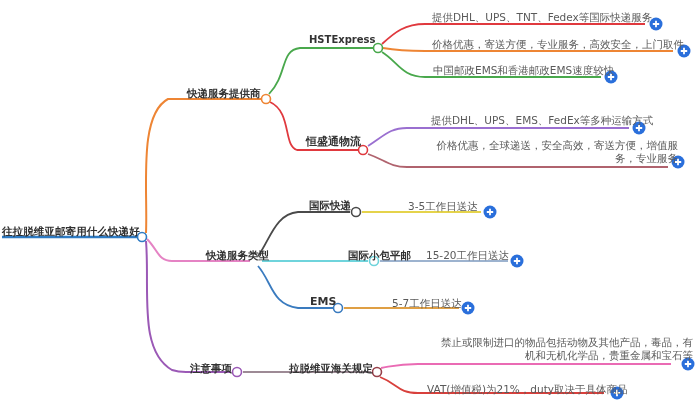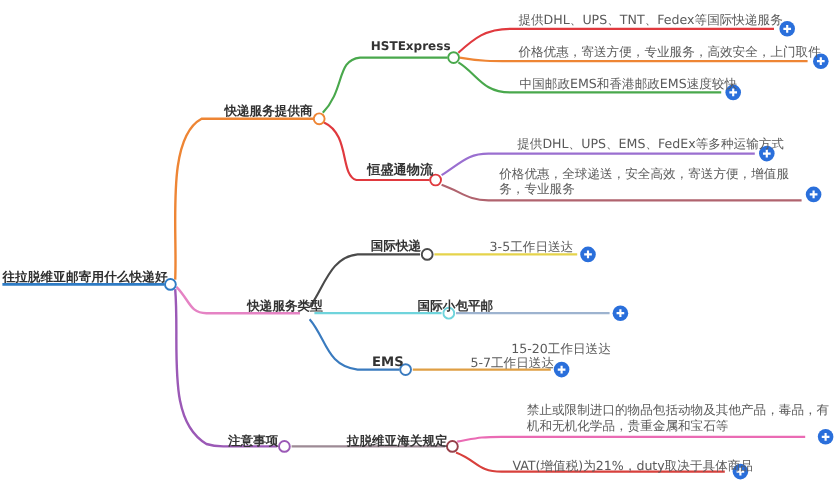--- a/index.html
+++ b/index.html
@@ -3,21 +3,21 @@
 <meta charset="utf-8">
 <style>
   html,body{margin:0;padding:0;background:#fff;}
   #stage{
     position:relative;width:700px;height:402px;background:#ffffff;overflow:hidden;
     font-family:"DejaVu Sans","Liberation Sans",sans-serif;
   }
   #edges{position:absolute;left:0;top:0;width:700px;height:402px;}
   .lbl{position:absolute;white-space:nowrap;color:#5a5a5a;font-size:10.5px;line-height:12px;}
   .node{color:#333333;font-weight:bold;}
-  .wrap{white-space:normal;line-height:13px;}
+  .wrap{white-space:normal;line-height:13px;text-align:right;}
   .root-lbl{font-size:10.5px;font-weight:bold;color:#2f2f2f;letter-spacing:0.1px;}
 </style>
 </head>
 <body>
 
 <div id="stage">
 
   <svg id="edges" viewBox="0 0 700 402" xmlns="http://www.w3.org/2000/svg">
 
     <path d="M2,237 L137,237" fill="none" stroke-width="2.4" stroke="#2e7bc4"></path>
@@ -104,21 +104,21 @@
   <div class="lbl" style="left:432px;top:11px;">提供DHL、UPS、TNT、Fedex等国际快递服务</div>
   <div class="lbl" style="left:433px;top:64px;">中国邮政EMS和香港邮政EMS速度较快</div>
   <div class="lbl node" style="left:306px;top:136px;font-size:11px;">恒盛通物流</div>
   <div class="lbl" style="left:416px;top:114px;margin-left:15px;">提供DHL、UPS、EMS、FedEx等多种运输方式</div>
   <div class="lbl wrap" style="left:416px;top:139px;width:262px;">价格优惠，全球递送，安全高效，寄送方便，增值服务，专业服务</div>
 
   <div class="lbl node" style="left:190px;top:249px;margin-left:16px;">快递服务类型</div>
   <div class="lbl node" style="left:309px;top:199px;">国际快递</div>
   <div class="lbl" style="left:408px;top:200px;">3-5工作日送达</div>
   <div class="lbl node" style="left:308px;top:249px;padding-left:40px;">国际小包平邮</div>
-  <div class="lbl" style="left:426px;top:249px;margin-top:36px;">15-20工作日送达</div>
+  <div class="lbl" style="left:426px;top:249px;">15-20工作日送达</div>
   <div class="lbl node" style="left:310px;top:296px;font-size:11px;">EMS</div>
   <div class="lbl" style="left:392px;top:297px;">5-7工作日送达</div>
 
   <div class="lbl node" style="left:190px;top:362px;">注意事项</div>
   <div class="lbl node" style="left:289px;top:362px;">拉脱维亚海关规定</div>
   <div class="lbl wrap" style="left:439px;top:336px;width:254px;">禁止或限制进口的物品包括动物及其他产品，毒品，有机和无机化学品，贵重金属和宝石等</div>
   <div class="lbl" style="left:427px;top:383px;">VAT(增值税)为21%，duty取决于具体商品</div>
 
 </div>
 

